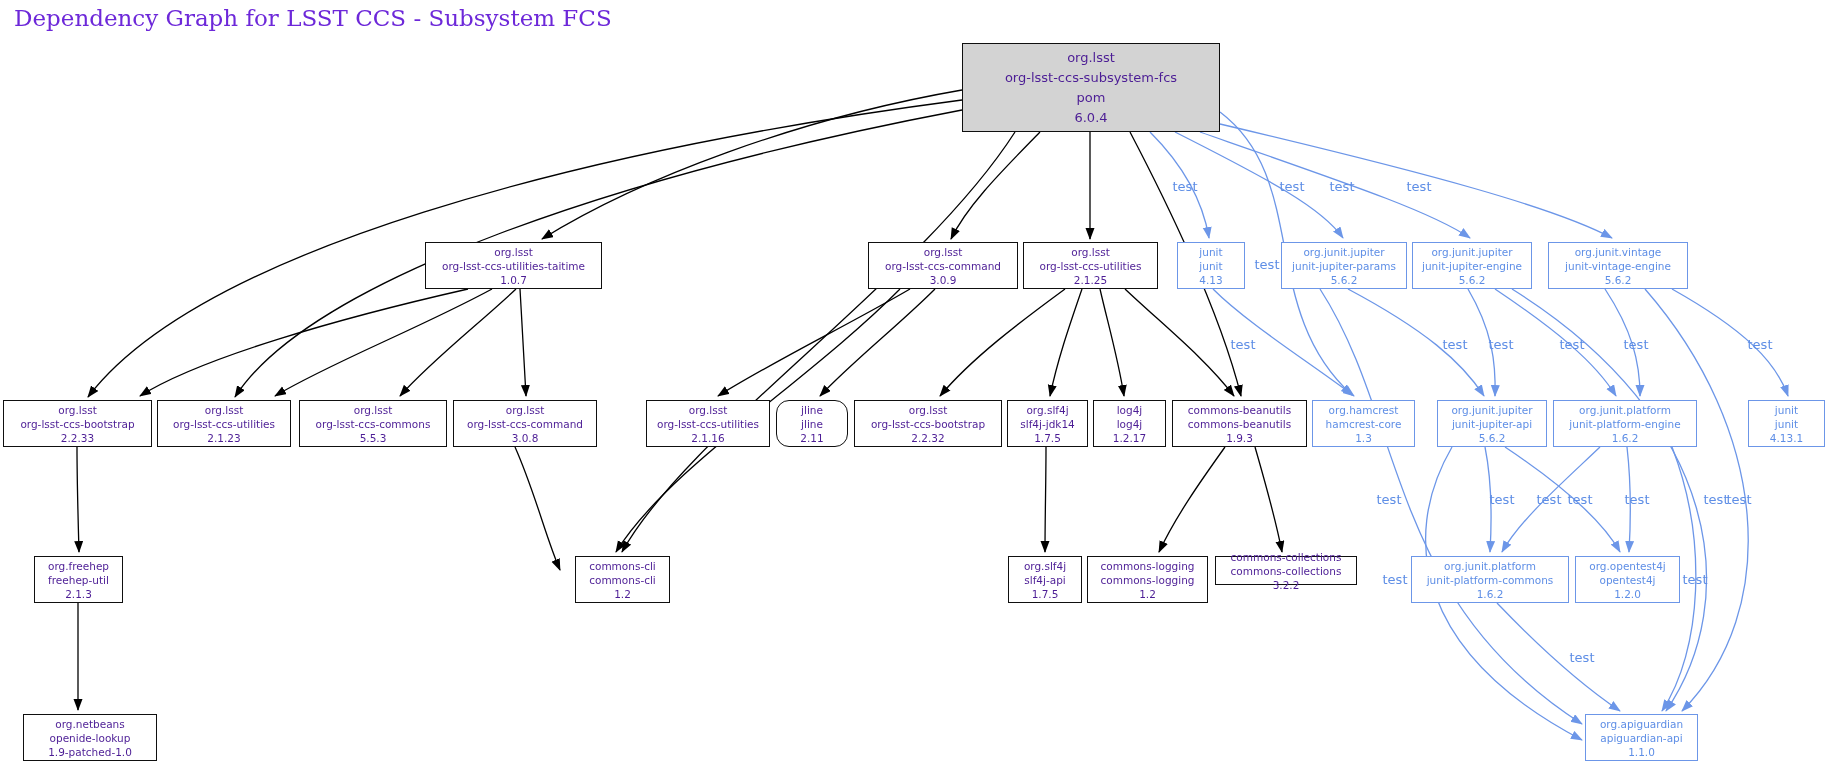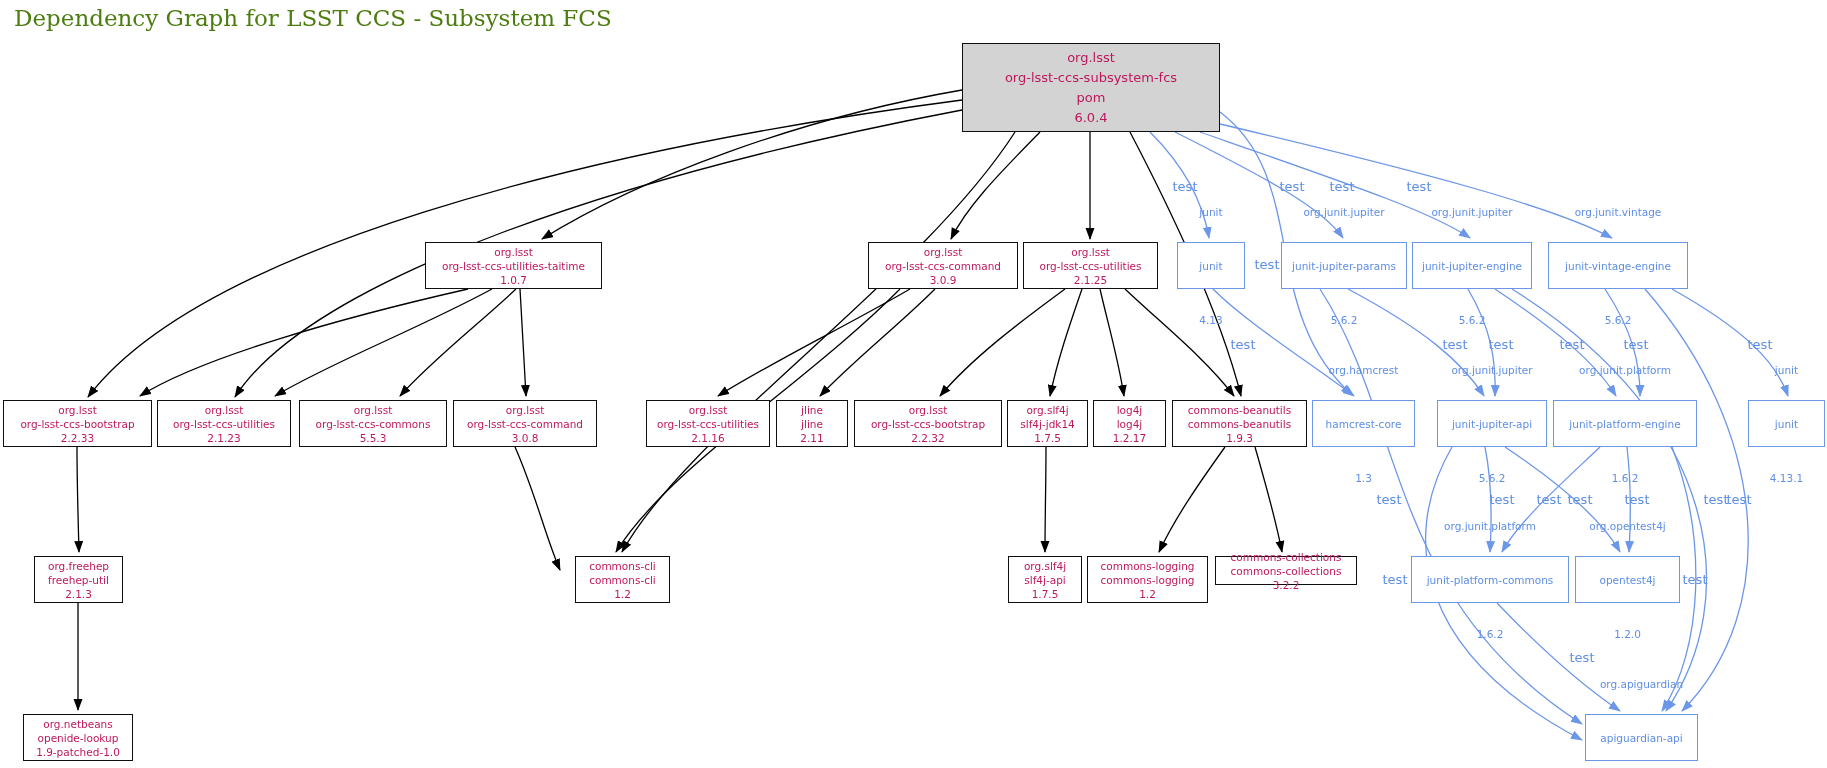--- a/index.html
+++ b/index.html
@@ -3,25 +3,25 @@
 <meta charset="utf-8">
 <style>
   html,body{margin:0;padding:0;background:#ffffff;}
   #canvas{position:relative;width:1827px;height:768px;background:#ffffff;overflow:hidden;
           font-family:"DejaVu Sans","Liberation Sans",sans-serif;}
   #edge-layer{position:absolute;left:0;top:0;}
   .edge{fill:none;stroke-width:1.3px;}
   .edge.k{stroke:#000000;}
   .edge.b{stroke:#6c96e8;}
   .gtitle{position:absolute;left:14px;top:5px;font-family:"DejaVu Serif","Liberation Serif",serif;
-          font-size:23px;color:#4d7c0f;white-space:nowrap;}
+          font-size:23px;color:#6d28d9;white-space:nowrap;}
   .node{position:absolute;box-sizing:border-box;background:#ffffff;border:1.4px solid #0f0f0f;
         display:flex;flex-direction:column;justify-content:center;align-items:center;
-        font-size:10.5px;line-height:14px;color:#be185d;text-align:center;white-space:nowrap;}
-  .node.blue{border-color:#6c96e8;color:#5e8ee6;gap:40px;}
+        font-size:10.5px;line-height:14px;color:#4c1d95;text-align:center;white-space:nowrap;}
+  .node.blue{border-color:#6c96e8;color:#5e8ee6;}
   .node.root{font-size:13px;line-height:20px;}
   .edge-label{position:absolute;transform:translate(-50%,-50%);font-size:13px;color:#5e8ee6;
               line-height:12px;white-space:nowrap;}
 </style>
 </head>
 <body>
 
 <div id="canvas">
   <svg id="edge-layer" width="1827" height="768">
     <defs>
@@ -138,21 +138,21 @@
     <div class="node" style="left: 453px; top: 400px; width: 144px; height: 47px;">
       <span>org.lsst</span>
       <span>org-lsst-ccs-command</span>
       <span>3.0.8</span>
     </div>
     <div class="node" style="left: 646px; top: 400px; width: 124px; height: 47px;">
       <span>org.lsst</span>
       <span>org-lsst-ccs-utilities</span>
       <span>2.1.16</span>
     </div>
-    <div class="node" style="left: 776px; top: 400px; width: 72px; height: 47px;">
+    <div class="node" style="left: 776px; top: 400px; width: 72px; height: 47px; border-radius: 13px;">
       <span>jline</span>
       <span>jline</span>
       <span>2.11</span>
     </div>
     <div class="node" style="left: 854px; top: 400px; width: 148px; height: 47px;">
       <span>org.lsst</span>
       <span>org-lsst-ccs-bootstrap</span>
       <span>2.2.32</span>
     </div>
     <div class="node" style="left: 1007px; top: 400px; width: 81px; height: 47px;">
@@ -218,21 +218,21 @@
     <div class="node blue" style="left: 1411px; top: 556px; width: 158px; height: 47px;">
       <span>org.junit.platform</span>
       <span>junit-platform-commons</span>
       <span>1.6.2</span>
     </div>
     <div class="node blue" style="left: 1575px; top: 556px; width: 105px; height: 47px;">
       <span>org.opentest4j</span>
       <span>opentest4j</span>
       <span>1.2.0</span>
     </div>
-    <div class="node" style="left: 23px; top: 714px; width: 110px; height: 47px;">
+    <div class="node" style="left: 23px; top: 714px; width: 134px; height: 47px;">
       <span>org.netbeans</span>
       <span>openide-lookup</span>
       <span>1.9-patched-1.0</span>
     </div>
     <div class="node blue" style="left: 1585px; top: 714px; width: 113px; height: 47px;">
       <span>org.apiguardian</span>
       <span>apiguardian-api</span>
       <span>1.1.0</span>
     </div>
     <span class="edge-label" style="left: 1185px; top: 187px;">test</span>

